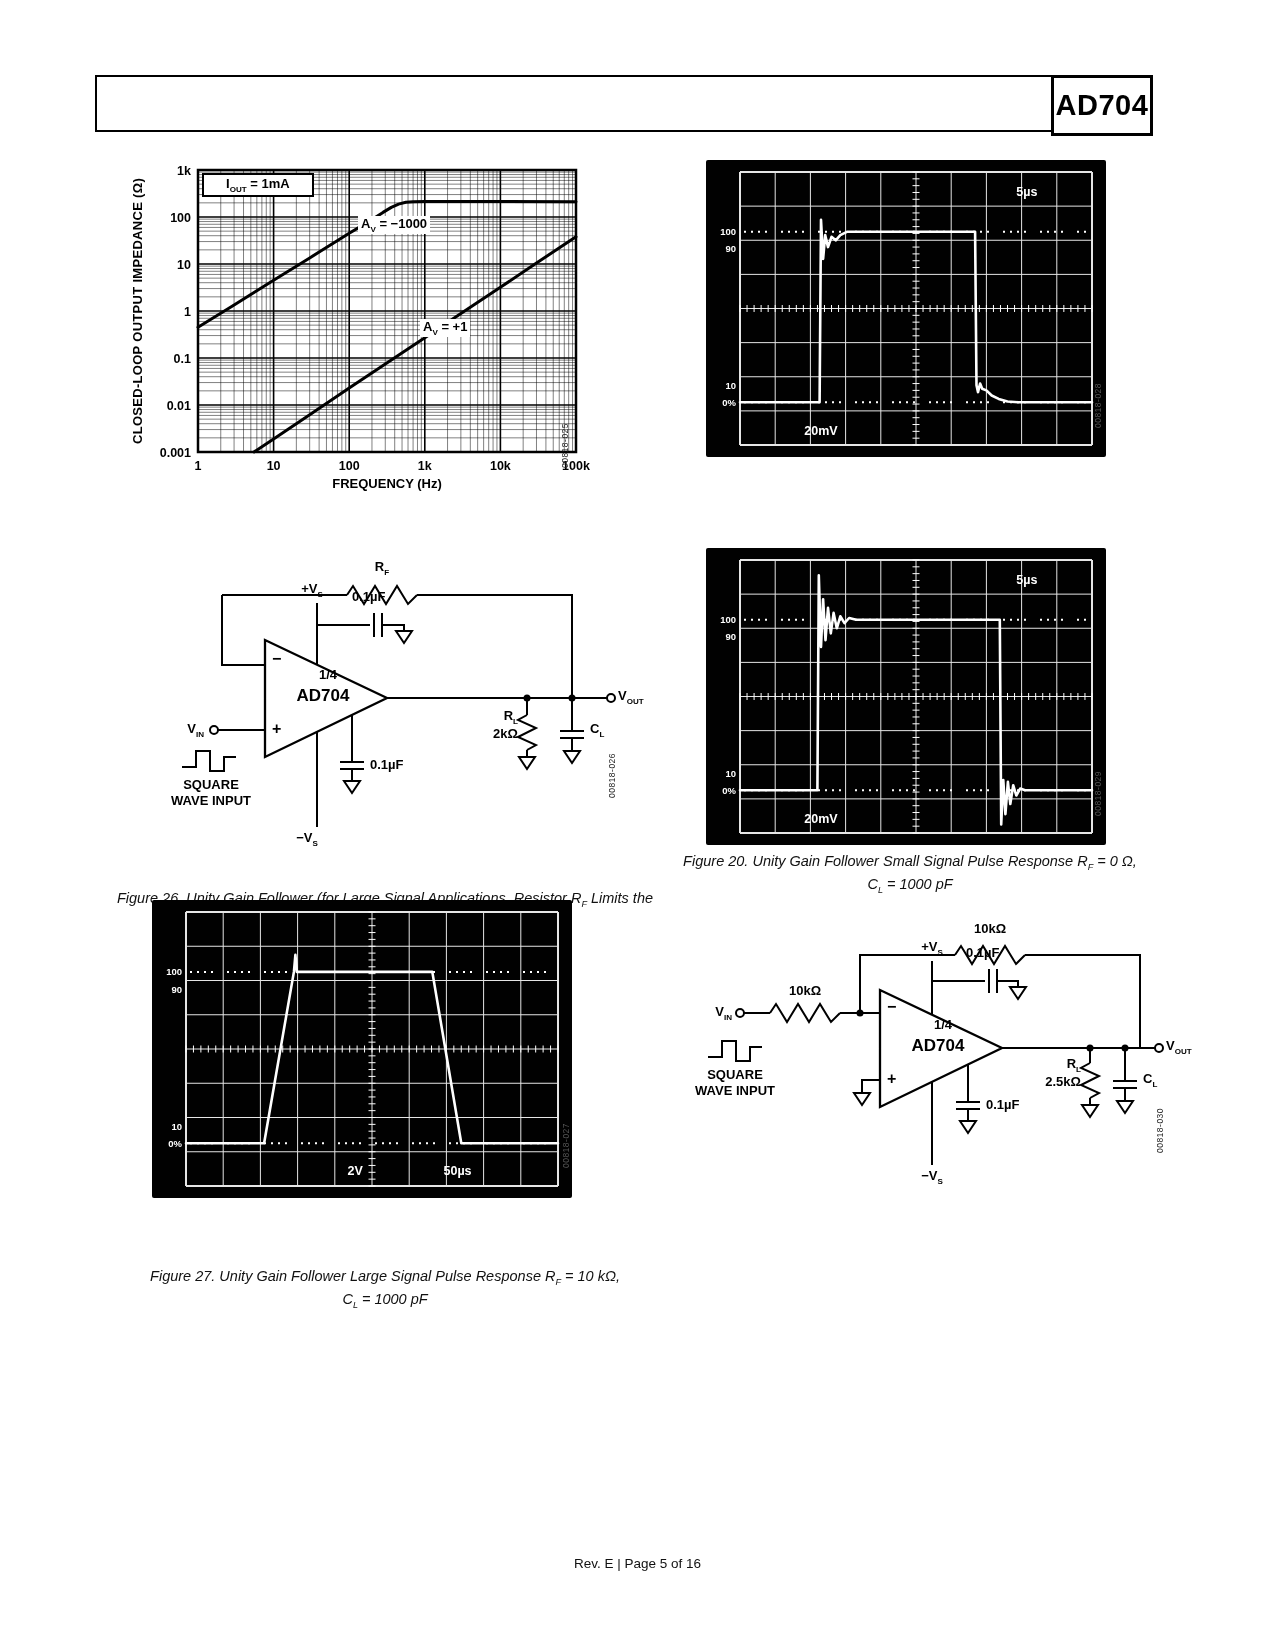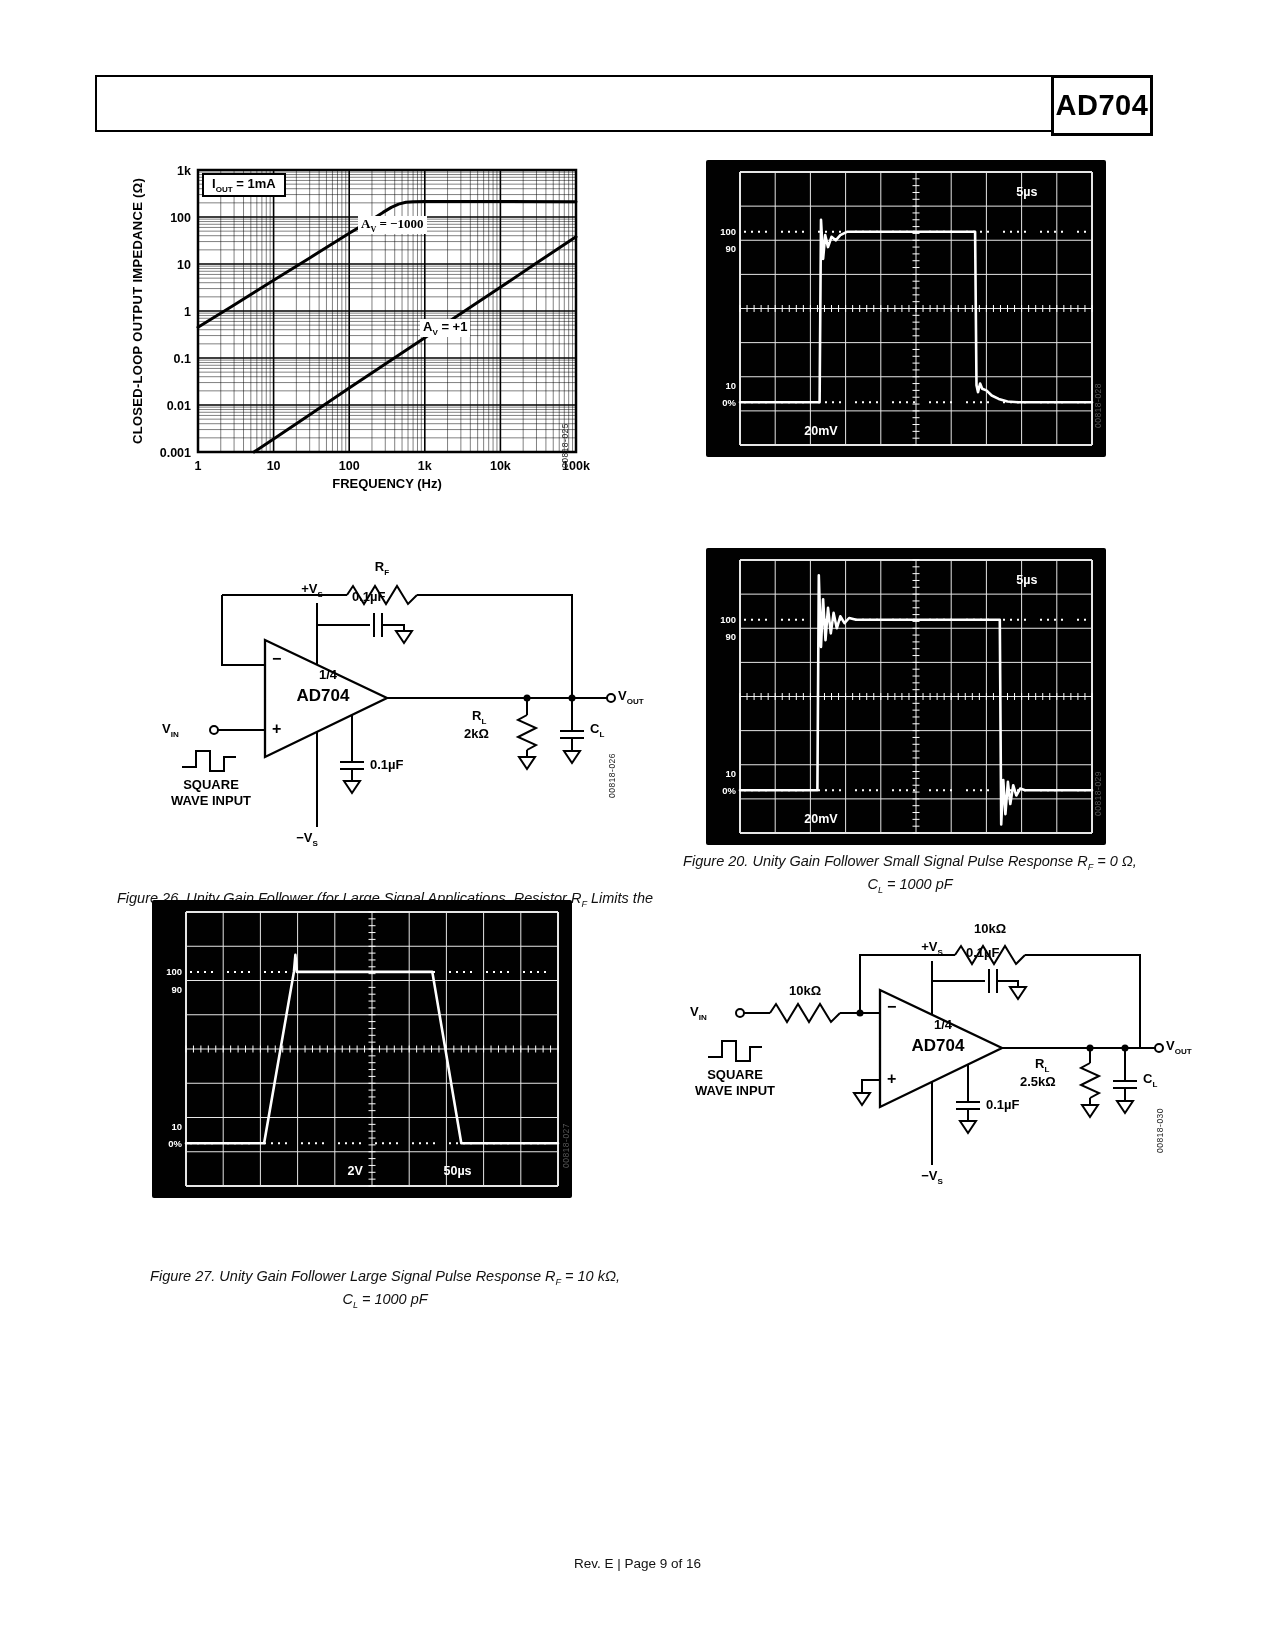--- a/index.html
+++ b/index.html
@@ -16,36 +16,36 @@
   .footer{position:absolute;left:0;width:100%;top:1556px;text-align:center;font-size:13.5px;color:#111;}
 
   .figure{position:absolute;}
   .side-code{position:absolute;font-size:8.5px;color:#222;width:60px;height:11px;text-align:center;transform:rotate(-90deg);letter-spacing:.5px;}
 
   
   .axis-label{position:absolute;font-weight:bold;font-size:13px;text-align:center;}
   .y-axis-label{position:absolute;width:340px;height:20px;text-align:center;font-weight:bold;font-size:13px;transform:rotate(-90deg);letter-spacing:.3px;}
   .plot-overlay{position:absolute;}
   .overlay-label{position:absolute;font-weight:bold;font-size:13px;background:#fff;padding:0 3px;white-space:nowrap;}
-  .iout-box{border:2px solid #000;padding:1px 8px;}
+  .iout-box{border:2px solid #000;padding:1px 22px;}
 
   svg text{font-family:"Liberation Sans",sans-serif;}
   .tick{font-size:12.5px;font-weight:bold;fill:#000;}
   .scope-scale{font-size:9.5px;font-weight:bold;fill:#fff;}
   .scope-screen{font-size:12.5px;font-weight:bold;fill:#fff;}
 
   .scope{position:absolute;background:#010101;border-radius:2px;}
   .scope .side-code{color:#222;}
 
   
   .circuit{position:absolute;}
   .clabel{position:absolute;font-weight:bold;font-size:13px;white-space:pre-line;line-height:1.25;}
   .clabel.big{font-size:17px;}
   .clabel.sign{font-size:16px;}
-  .right{}
+  .right{text-align:right;}
   .center{text-align:center;}
 </style>
 </head>
 <body>
 
 <div class="page">
 
   <div class="header-box">
     <div class="part-box">
       <span class="part-number">AD704</span>
@@ -170,21 +170,21 @@
         <text x="63" y="114.5" text-anchor="end" class="tick">10</text>
         <text x="63" y="161.5" text-anchor="end" class="tick">1</text>
         <text x="63" y="208.5" text-anchor="end" class="tick">0.1</text>
         <text x="63" y="255.5" text-anchor="end" class="tick">0.01</text>
         <text x="63" y="302.5" text-anchor="end" class="tick">0.001</text>
         <path d="M70.0,173.3 L106.1,150.9 L145.6,126.3 L181.7,103.9 L221.2,79.3 L244.0,65.6 L255.0,58.4 L263.3,53.4 L270.6,50.1 L277.8,48.3 L285.1,47.7 L296.8,47.4 L372.4,47.4 L448.0,47.7" fill="none" stroke="#000" stroke-width="3" stroke-linejoin="round" stroke-linecap="round"></path>
         <path d="M126.0,298.0 L145.6,284.9 L181.7,260.8 L221.2,234.0 L257.3,209.9 L296.8,183.7 L332.9,159.6 L372.4,133.3 L408.5,109.0 L448.0,82.8" fill="none" stroke="#000" stroke-width="3" stroke-linejoin="round" stroke-linecap="round"></path>
       </svg>
     <div class="plot-overlay" style="left:98px;top:20px;width:378px;height:282px;">
       <div class="overlay-label iout-box" style="left:4px;top:3px;"><span>I</span><sub>OUT</sub><span> = 1mA</span></div>
-      <div class="overlay-label" style="left:160px;top:46px;font-family:Liberation Serif, serif;"><span>A</span><sub>V</sub><span> = −1000</span></div>
+      <div class="overlay-label" style="left:160px;top:46px;"><span>A</span><sub>V</sub><span> = −1000</span></div>
       <div class="overlay-label" style="left:222px;top:149px;"><span>A</span><sub>V</sub><span> = +1</span></div>
     </div>
     <div class="axis-label" style="left:167px;top:326px;width:240px;">FREQUENCY (Hz)</div>
     <div class="side-code" style="left:435px;top:290px;">00818-025</div>
   </div>
 
   <div class="scope figure" style="left:706px;top:160px;width:400px;height:297px;">
     <svg id="fig28-svg" width="400" height="297">
         <g>
           <line x1="34" y1="12" x2="34" y2="285" stroke="#e6e6e6" stroke-width="2"></line>
@@ -694,14 +694,14 @@
 WAVE INPUT</div>
     <div class="clabel center" style="left:207px;top:273px;width:50px;"><span>−V</span><sub>S</sub></div>
     <div class="clabel" style="left:286px;top:202px;">0.1µF</div>
     <div class="clabel right" style="left:335px;top:161px;width:46px;"><span>R</span><sub>L</sub></div>
     <div class="clabel right" style="left:320px;top:179px;width:61px;">2.5kΩ</div>
     <div class="clabel" style="left:443px;top:176px;"><span>C</span><sub>L</sub></div>
     <div class="clabel" style="left:466px;top:143px;"><span>V</span><sub>OUT</sub></div>
     <div class="side-code" style="left:430px;top:230px;">00818-030</div>
   </div>
 
-  <div class="footer">Rev. E | Page 9 of 16</div>
+  <div class="footer">Rev. E | Page 5 of 16</div>
 </div>
 
 </body></html>

